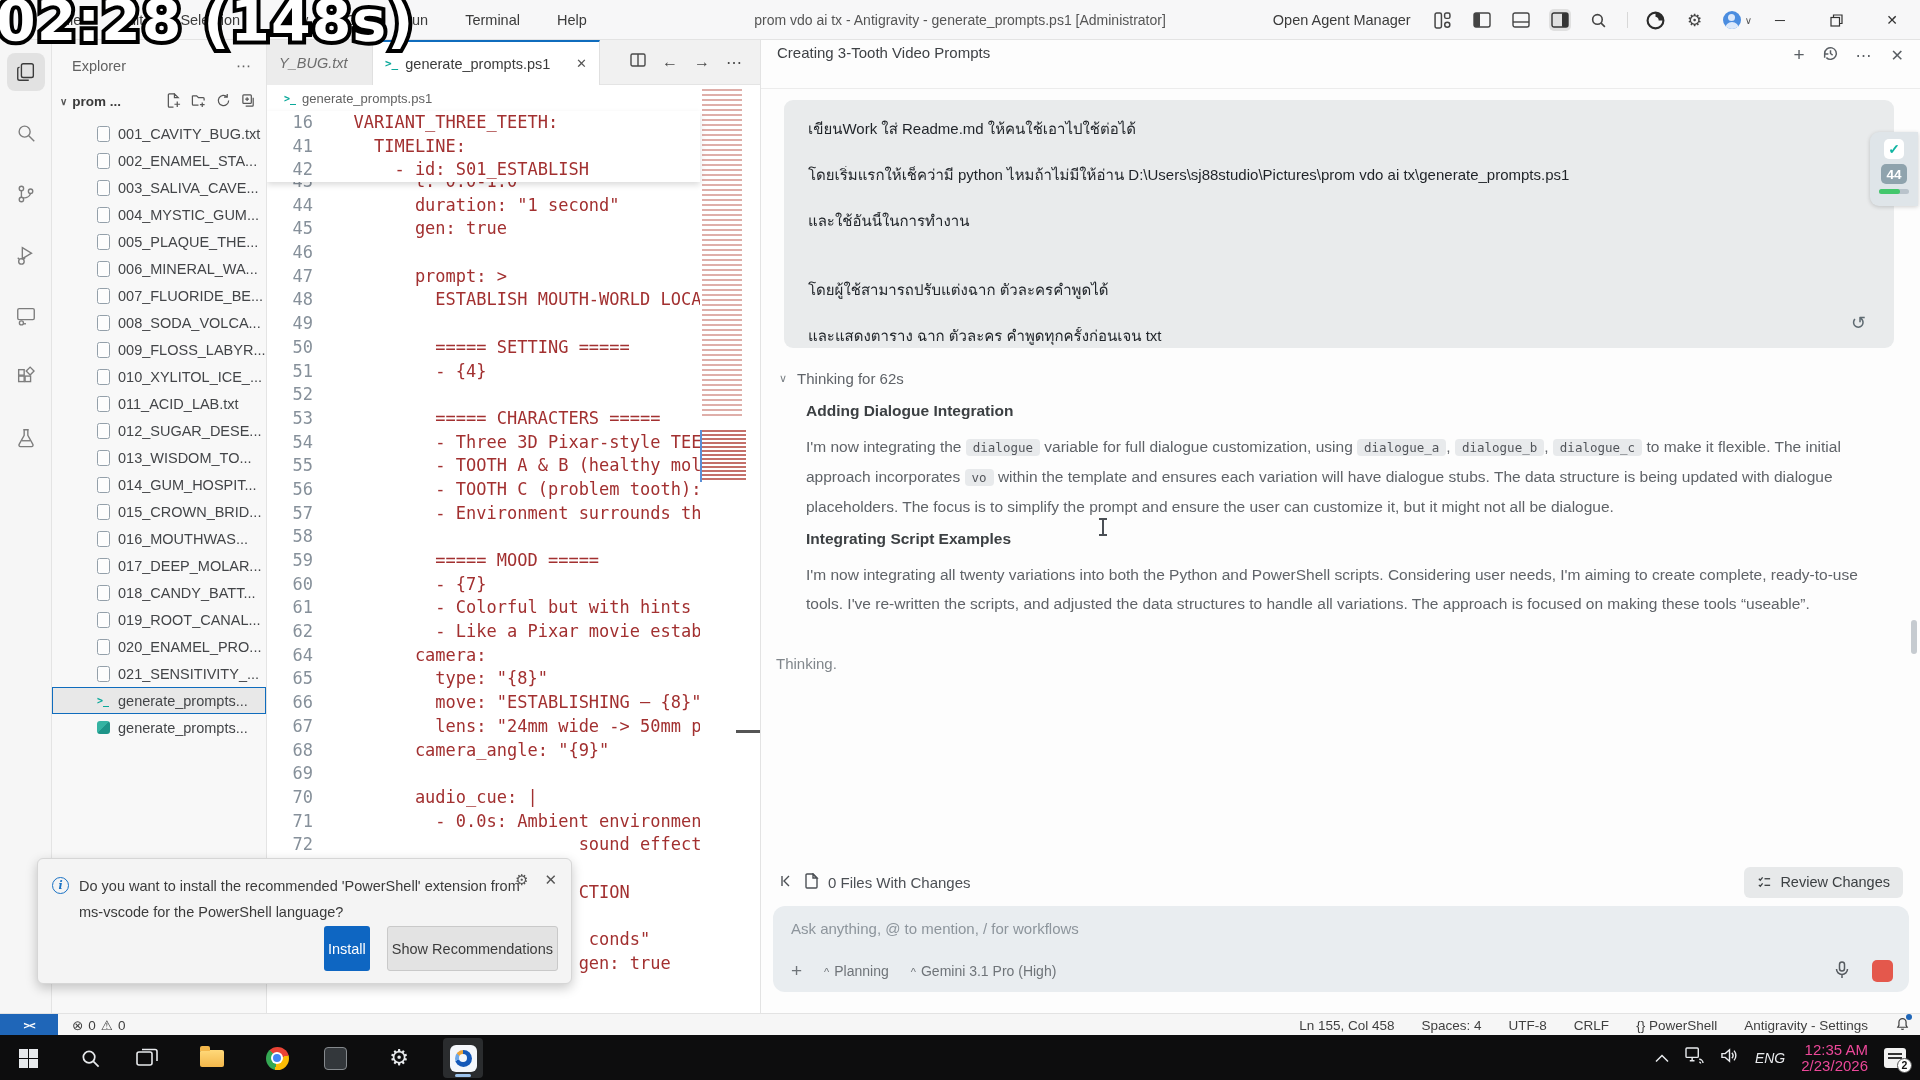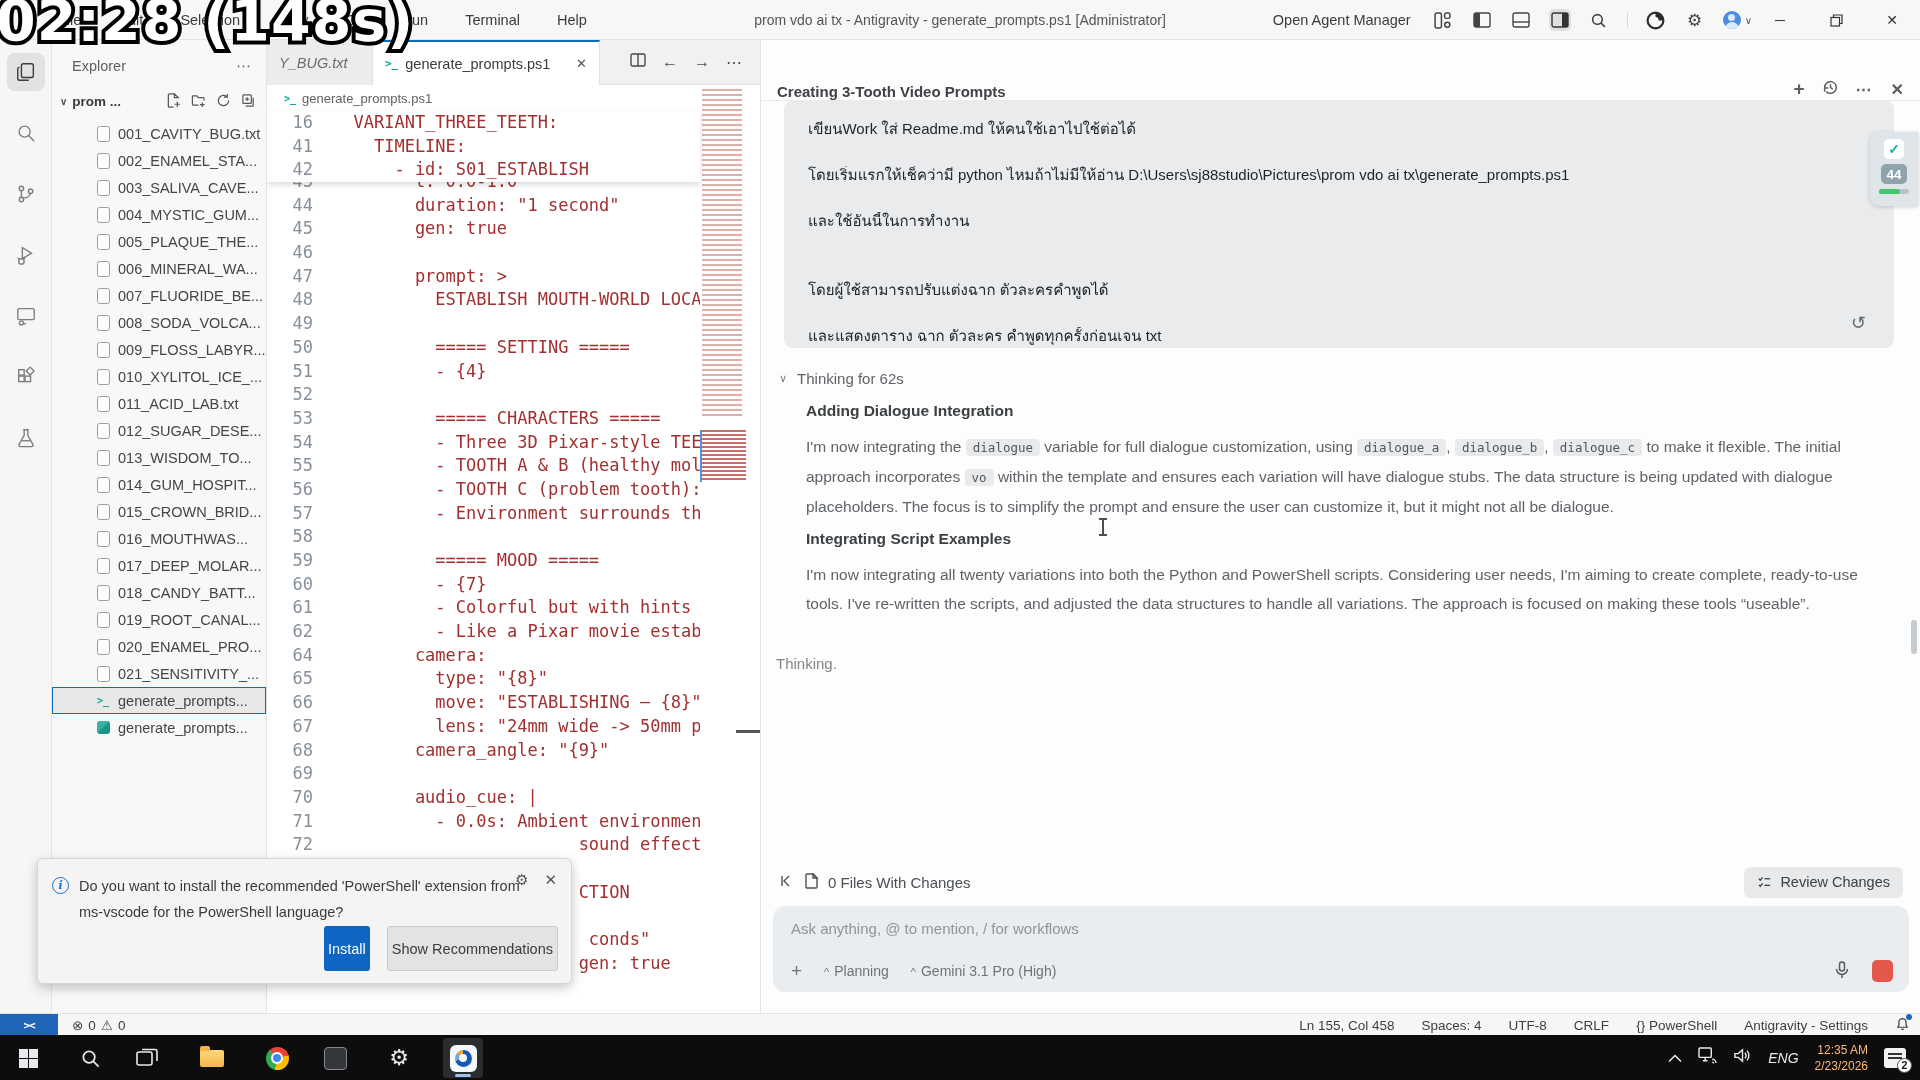--- a/index.html
+++ b/index.html
@@ -72,21 +72,21 @@
   
   #minimap { position:absolute; right:8px; top:45px; width:52px; height:430px; }
   #minimap .mstripes { position:absolute; left:2px; top:4px; width:40px; height:330px;
      background:repeating-linear-gradient(#d9a09a 0 2px, transparent 2px 5px); opacity:.85; }
   #minimap .mblock { position:absolute; left:0px; top:345px; width:46px; height:52px;
      background:repeating-linear-gradient(#c4706a 0 2px, transparent 2px 4px); border-left:2px solid #5b8fd6; }
   #sash { position:absolute; right:0px; top:690px; width:24px; height:3px; background:#555; }
 
   
   #chat { position:absolute; left:760px; top:0; width:1160px; height:973px; background:#fdfdfd; border-left:1px solid #e3e3e3; }
-  #chat-header { position:absolute; left:0; top:16px; width:100%; height:45px; display:flex; align-items:flex-end; padding:0 16px; border-bottom:1px solid #ececec; font-size:15px; color:#3f4246;font-weight:bold; }
+  #chat-header { position:absolute; left:0; top:4px; width:100%; height:45px; display:flex; align-items:flex-start; padding:0 16px; border-bottom:1px solid #ececec; font-size:15px; color:#3f4246; }
   #chat-header .hicons { margin-left:auto; display:flex; gap:17px; align-items:center; color:#5a5f64; font-size:16px; }
   #chat-header svg { stroke:#5a5f64; fill:none; stroke-width:1.4; }
 
   #user-card { position:absolute; left:23px; top:60px; width:1110px; height:248px; background:#e9ebec; border-radius:9px; padding:20px 24px; font-size:15px; color:#1f2328; }
   #user-card .uline { line-height:18px; white-space:nowrap; overflow:hidden; }
   #undo-btn { position:absolute; right:28px; bottom:14px; font-size:18px; color:#5f6b72; }
 
   #steps-widget { position:absolute; right:2px; top:92px; width:48px; height:74px; background:#dfe5e9; border-radius:9px 0 0 9px; box-shadow:0 1px 4px rgba(0,0,0,.18); display:flex; flex-direction:column; align-items:center; padding-top:7px; gap:5px; }
   #steps-check { width:20px; height:20px; border-radius:5px; background:#fff; color:#10b5a2; font-size:14px; font-weight:700; display:flex; align-items:center; justify-content:center; }
   #steps-count { min-width:26px; height:20px; border-radius:5px; background:#8fa3ad; color:#fff; font-size:13.5px; font-weight:700; display:flex; align-items:center; justify-content:center; }
@@ -145,21 +145,21 @@
   #tk-chrome { width:23px; height:23px; border-radius:50%; background:conic-gradient(from -45deg,#ea4335 0 33%,#fbbc05 0 66%,#34a853 0 100%); position:relative; }
   #tk-chrome::before { content:""; position:absolute; left:5.5px; top:5.5px; width:12px; height:12px; border-radius:50%; background:#fff; }
   #tk-chrome::after { content:""; position:absolute; left:7.5px; top:7.5px; width:8px; height:8px; border-radius:50%; background:#4285f4; }
   #tk-dark { width:23px; height:23px; background:#33373b; border:1px solid #85898d; border-radius:4px; }
   #tk-gear { font-size:22px; color:#e8eaed; }
   #tk-ag { width:27px; height:27px; border-radius:6px; background:#f4f7fb; display:flex; align-items:center; justify-content:center; }
   #tk-ag i { width:17px; height:17px; border-radius:50%; background:conic-gradient(#1559b8 0 70%, #6ea8e8 0 85%, #e8a33d 0 100%); display:block; position:relative; }
   #tk-ag i::before { content:""; position:absolute; left:4.5px; top:4.5px; width:8px; height:8px; border-radius:50%; background:#f4f7fb; }
   #tray { position:absolute; right:0; top:0; height:45px; display:flex; align-items:center; gap:16px; padding-right:14px; color:#e8eaed; }
   #tray svg { stroke:#e8eaed; fill:none; stroke-width:1.5; }
-  #clock { text-align:right; font-size:12px; line-height:16px; color:#fdba74; }
+  #clock { text-align:right; font-size:15px; line-height:16px; color:#ec4899; }
   #tray-badge { position:relative; width:22px; height:20px; background:#f2f2f2; border-radius:3px; }
   #tray-badge::before { content:""; position:absolute; left:4px; top:5px; width:14px; height:2px; background:#333; box-shadow:0 4px 0 #333; }
   #tray-badge b { position:absolute; right:-6px; bottom:-5px; width:15px; height:15px; border-radius:50%; background:#fff; border:1px solid #555; color:#111; font-size:10.5px; display:flex; align-items:center; justify-content:center; }
   .ellipsis-v { letter-spacing:2px; }
 </style>
 </head>
 <body>
 
 <div id="titlebar">
   <div id="menus">

